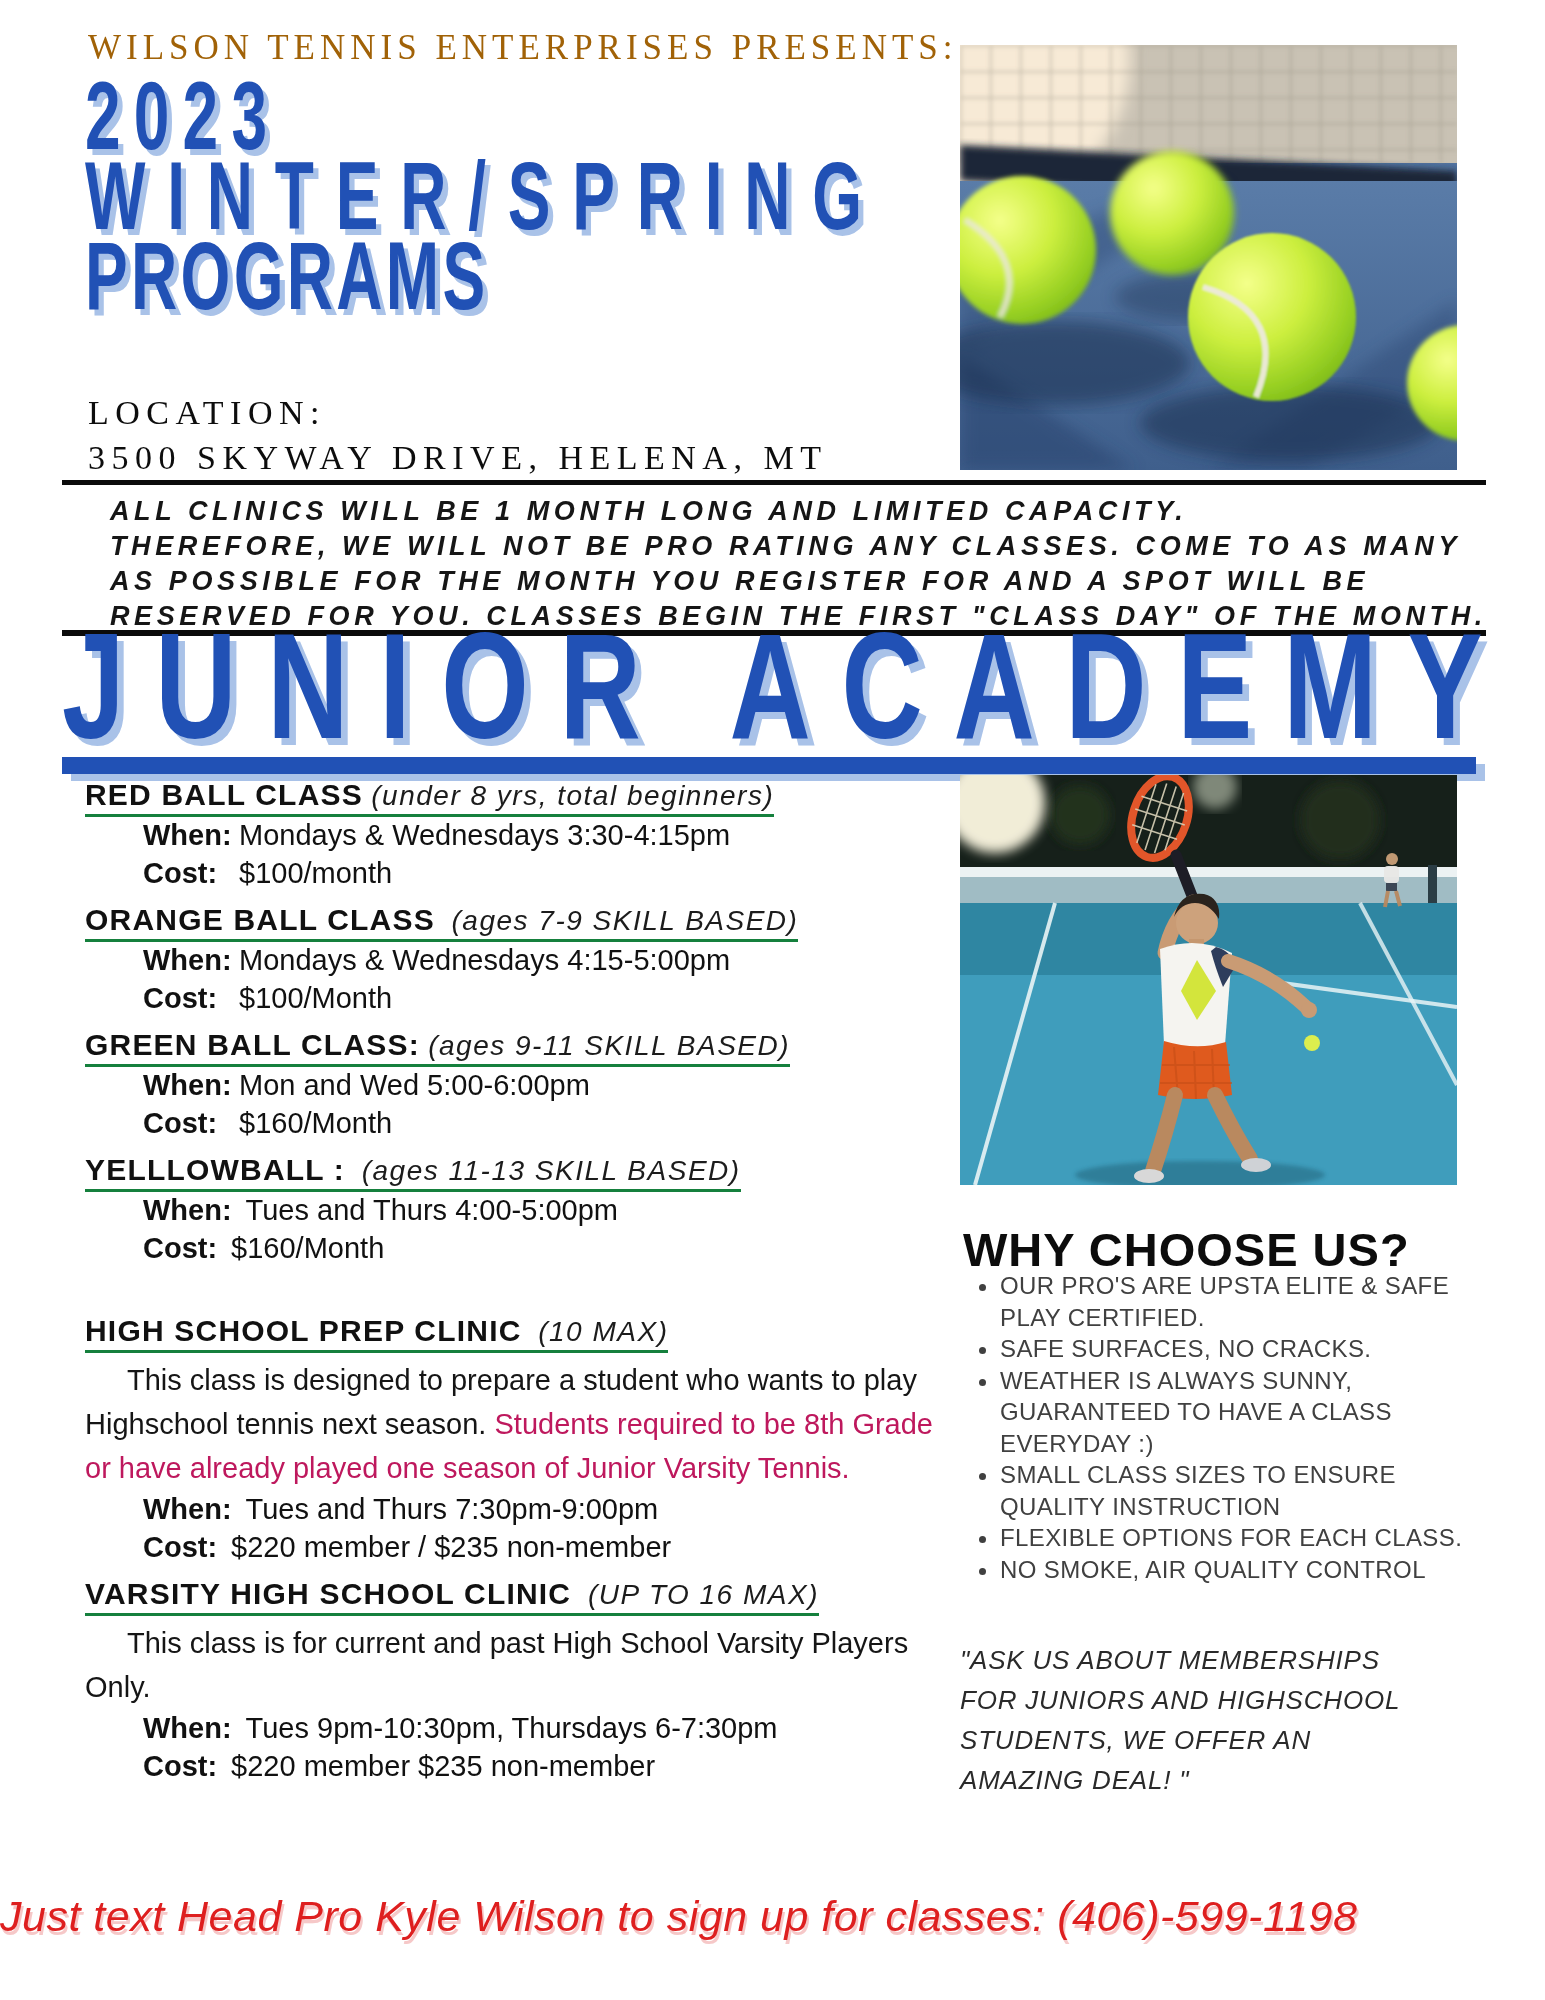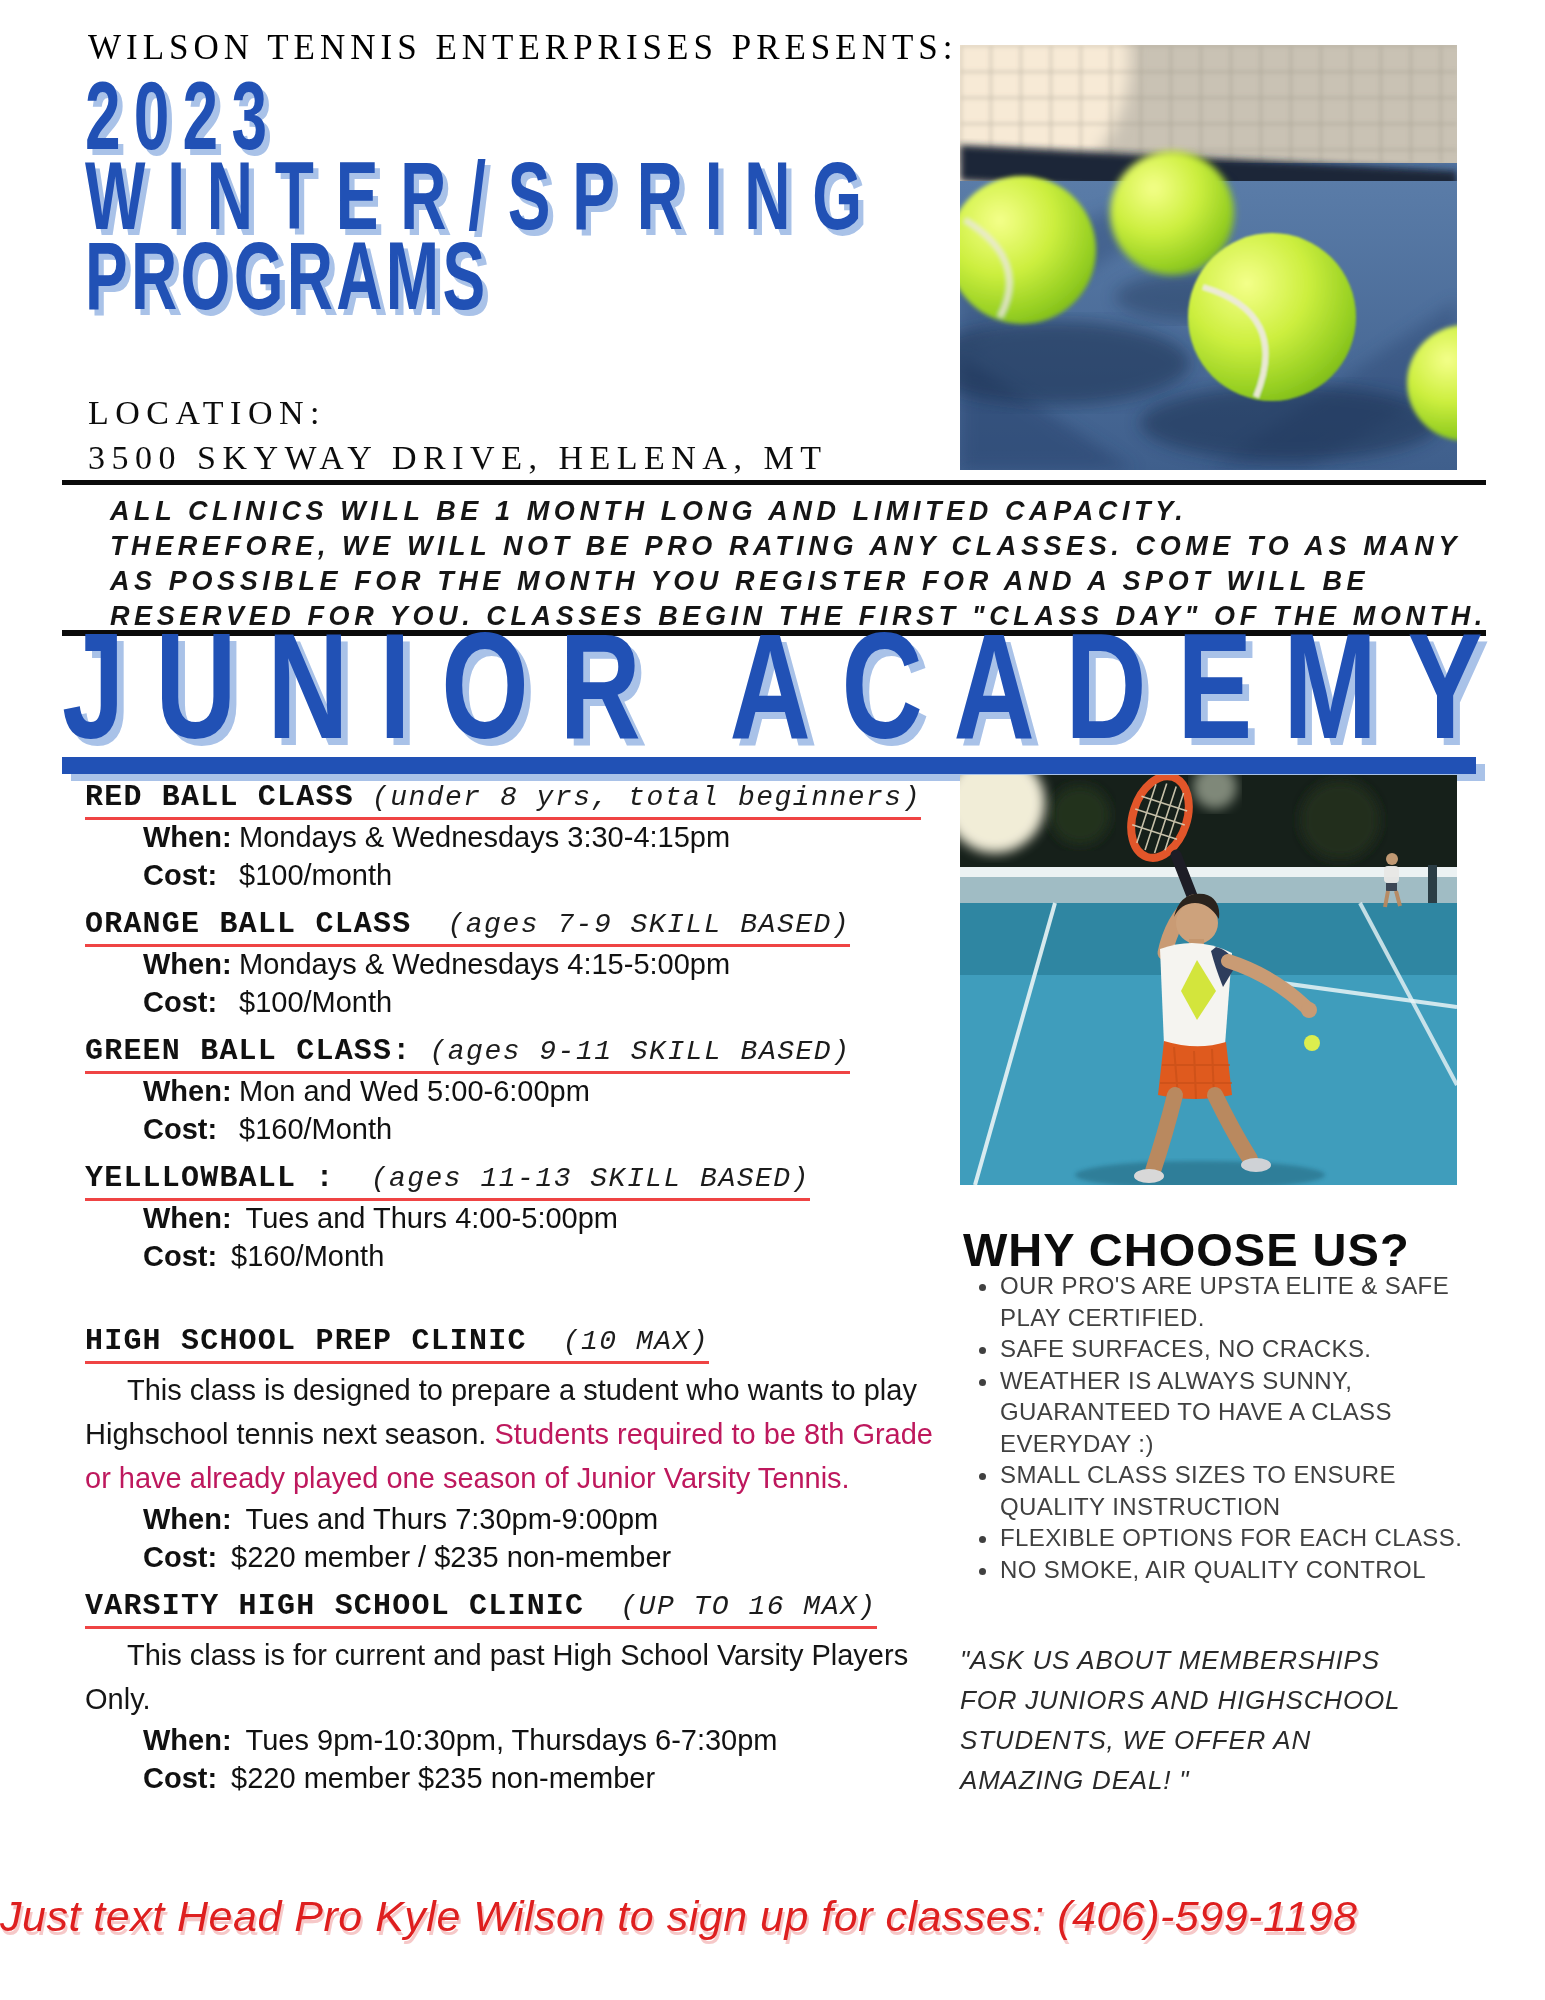--- a/index.html
+++ b/index.html
@@ -12,21 +12,21 @@
   html,body{margin:0;padding:0;background:#ffffff;}
   .page{
     position:relative;width:1545px;height:2000px;background:#ffffff;
     overflow:hidden;color:var(--ink);
     font-family:"Liberation Sans",sans-serif;
   }
   
   .presents{
     position:absolute;left:88px;top:28px;
     font-family:"Liberation Serif",serif;
-    font-size:35px;letter-spacing:5px;color:#000000;white-space:nowrap;
+    font-size:35px;letter-spacing:5px;color:#a16207;white-space:nowrap;
   }
   .hero{position:absolute;left:85px;top:76px;}
   .hero-row{height:80px;}
   .hero-line{
     display:inline-block;white-space:nowrap;font-weight:bold;
     font-size:97px;line-height:80px;color:var(--blue);
     transform:scaleX(.66);transform-origin:left top;
     text-shadow:8px 6px 0 var(--lightblue);
   }
   .hero-row:nth-child(1) .hero-line{letter-spacing:20px;}
@@ -55,21 +55,21 @@
   }
   .ja-bar{
     position:absolute;left:62px;top:757px;width:1414px;height:17px;
     background:var(--blue);box-shadow:9px 7px 0 var(--lightblue);
   }
   
   .left-col{position:absolute;left:85px;top:775px;width:878px;}
   .class-block{margin-bottom:8px;}
   .gap-top{margin-top:44px;}
   .class-heading{font-size:30px;line-height:40px;}
-  .underlined{border-bottom:3px solid #ef4444;padding-bottom:3px;font-family:Liberation Mono, monospace;}
+  .underlined{border-bottom:3px solid #15803d;padding-bottom:3px;}
   .cname{font-weight:bold;letter-spacing:1.2px;}
   .cdetail{font-style:italic;font-size:28px;letter-spacing:1.5px;color:#1c1c1c;}
   .crow{padding-left:58px;font-size:29px;line-height:38px;}
   .lbl{font-weight:bold;margin-right:14px;}
   .lbl.wide{display:inline-block;min-width:96px;margin-right:0;}
   .cdesc{font-size:29px;line-height:44px;text-indent:42px;margin-top:6px;color:#151515;}
   .cdesc .ital{color:#be185d;}
   
   .photo{position:absolute;overflow:hidden;}
   .photo-top{left:960px;top:45px;width:497px;height:425px;}

